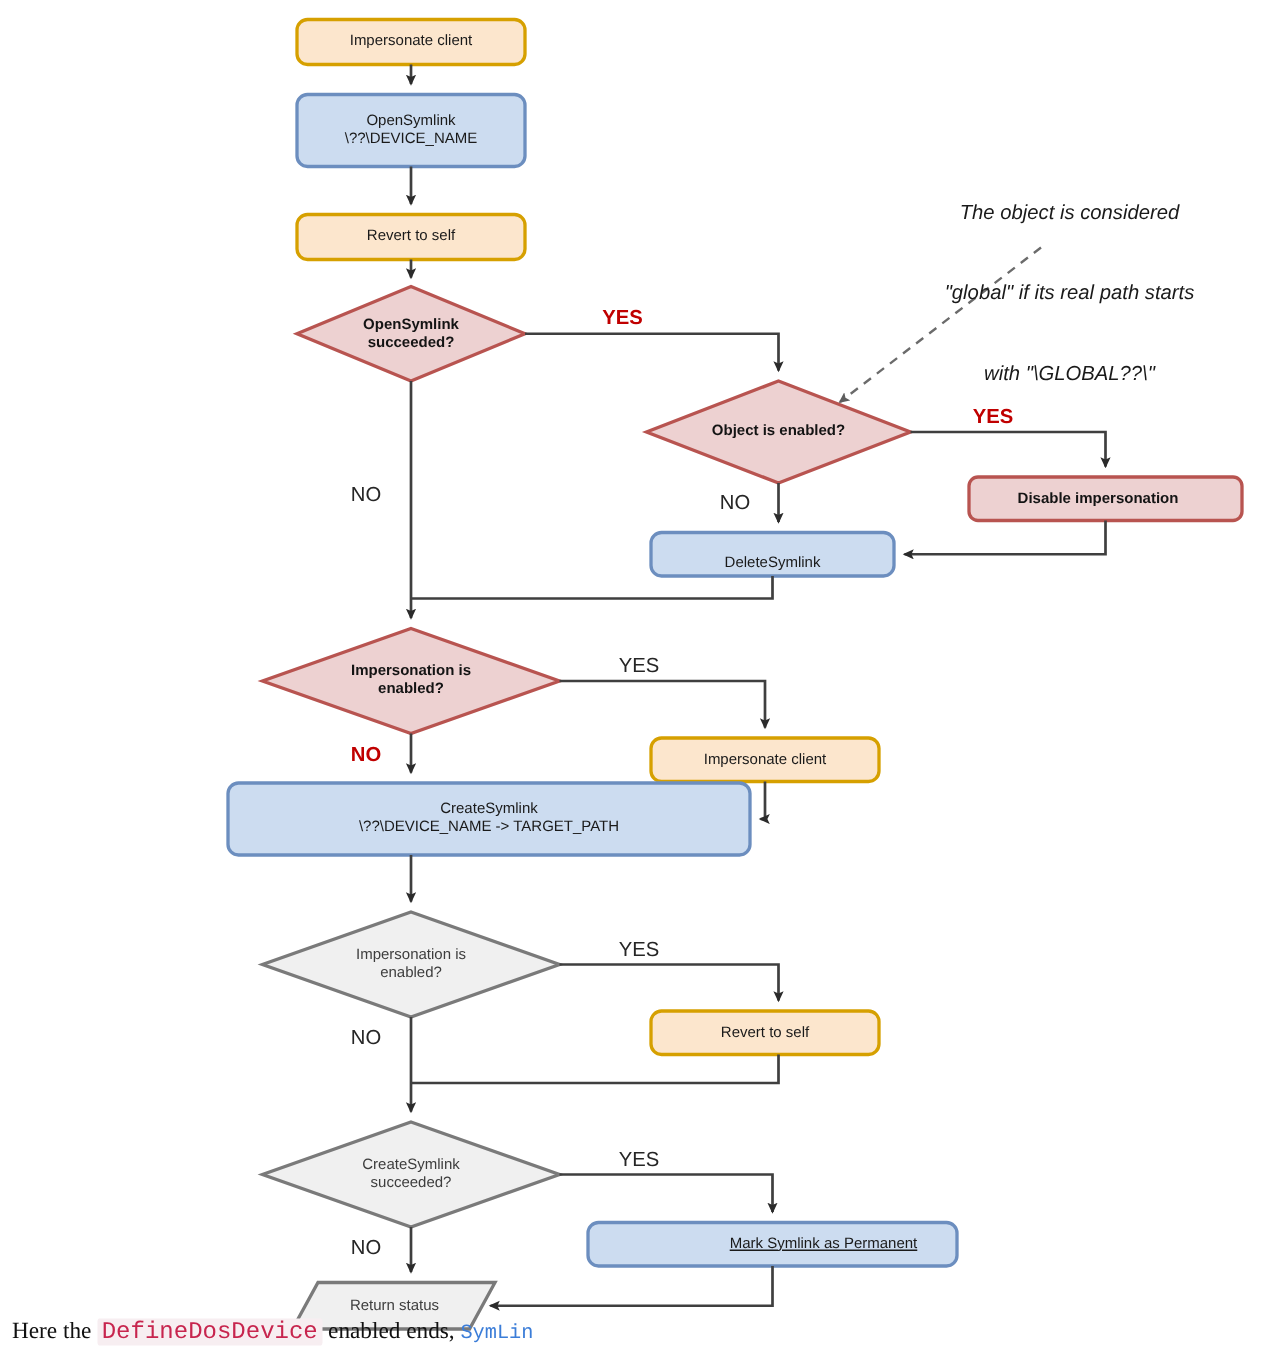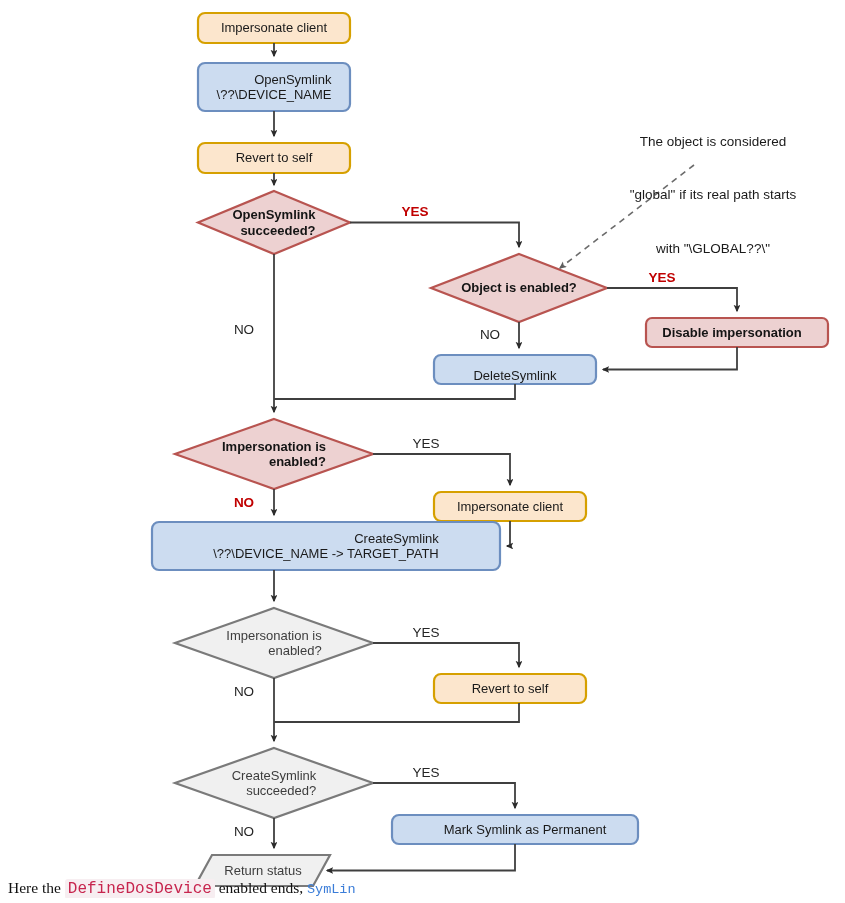--- a/index.html
+++ b/index.html
@@ -34,24 +34,23 @@
     position: absolute;
     box-sizing: border-box;
     display: flex;
     align-items: center;
     justify-content: center;
     text-align: center;
     pointer-events: none;
     white-space: pre;
   }
   .node-label {
-    font-size: 13px;
+    font-size: 10px;
     color: #1a1a1a;
     line-height: 1.18;
-    text-align: right;
   }
   .node-label.strong {
     font-weight: bold;
     color: #141414;
   }
   .node-label.muted {
     color: #3d3d3d;
   }
   .edge-label {
     font-size: 13.5px;
@@ -62,20 +61,21 @@
     color: #c00000;
     font-weight: bold;
     font-size: 13.5px;
   }
   .note-text {
     font-size: 13.5px;
     color: #1a1a1a;
     line-height: 1.32;
     display: block;
     text-align: center;
+    font-style: italic;
   }
   .caption {
     position: absolute;
     left: 8px;
     top: 879px;
     width: 837px;
     font-size: 15.5px;
     color: #111111;
     font-family: "Liberation Serif", serif;
     white-space: nowrap;
@@ -212,21 +212,21 @@
 \??\DEVICE_NAME -&gt; TARGET_PATH</div>
 
   <div class="node-label muted" style="left:175px; top:608px; width:198px; height:70px;">Impersonation is
 enabled?</div>
 
   <div class="node-label" style="left:434px; top:674px; width:152px; height:29px;">Revert to self</div>
 
   <div class="node-label muted" style="left:175px; top:748px; width:198px; height:70px;">CreateSymlink
 succeeded?</div>
 
-  <div class="node-label" style="left:392px; top:815px; width:266px; height:29px;">Mark Symlink as Permanent</div>
+  <div class="node-label" style="left:416px; top:815px; width:266px; height:29px;text-decoration:underline;">Mark Symlink as Permanent</div>
 
   <div class="node-label muted" style="left:198px; top:855px; width:130px; height:31px;">Return status</div>
 
   <div class="edge-label yesred" style="left:390px; top:204px; width:50px; height:16px;">YES</div>
 
   <div class="edge-label" style="left:224px; top:322px; width:40px; height:16px;">NO</div>
 
   <div class="edge-label yesred" style="left:637px; top:270px; width:50px; height:16px;">YES</div>
 
   <div class="edge-label" style="left:470px; top:327px; width:40px; height:16px;">NO</div>

